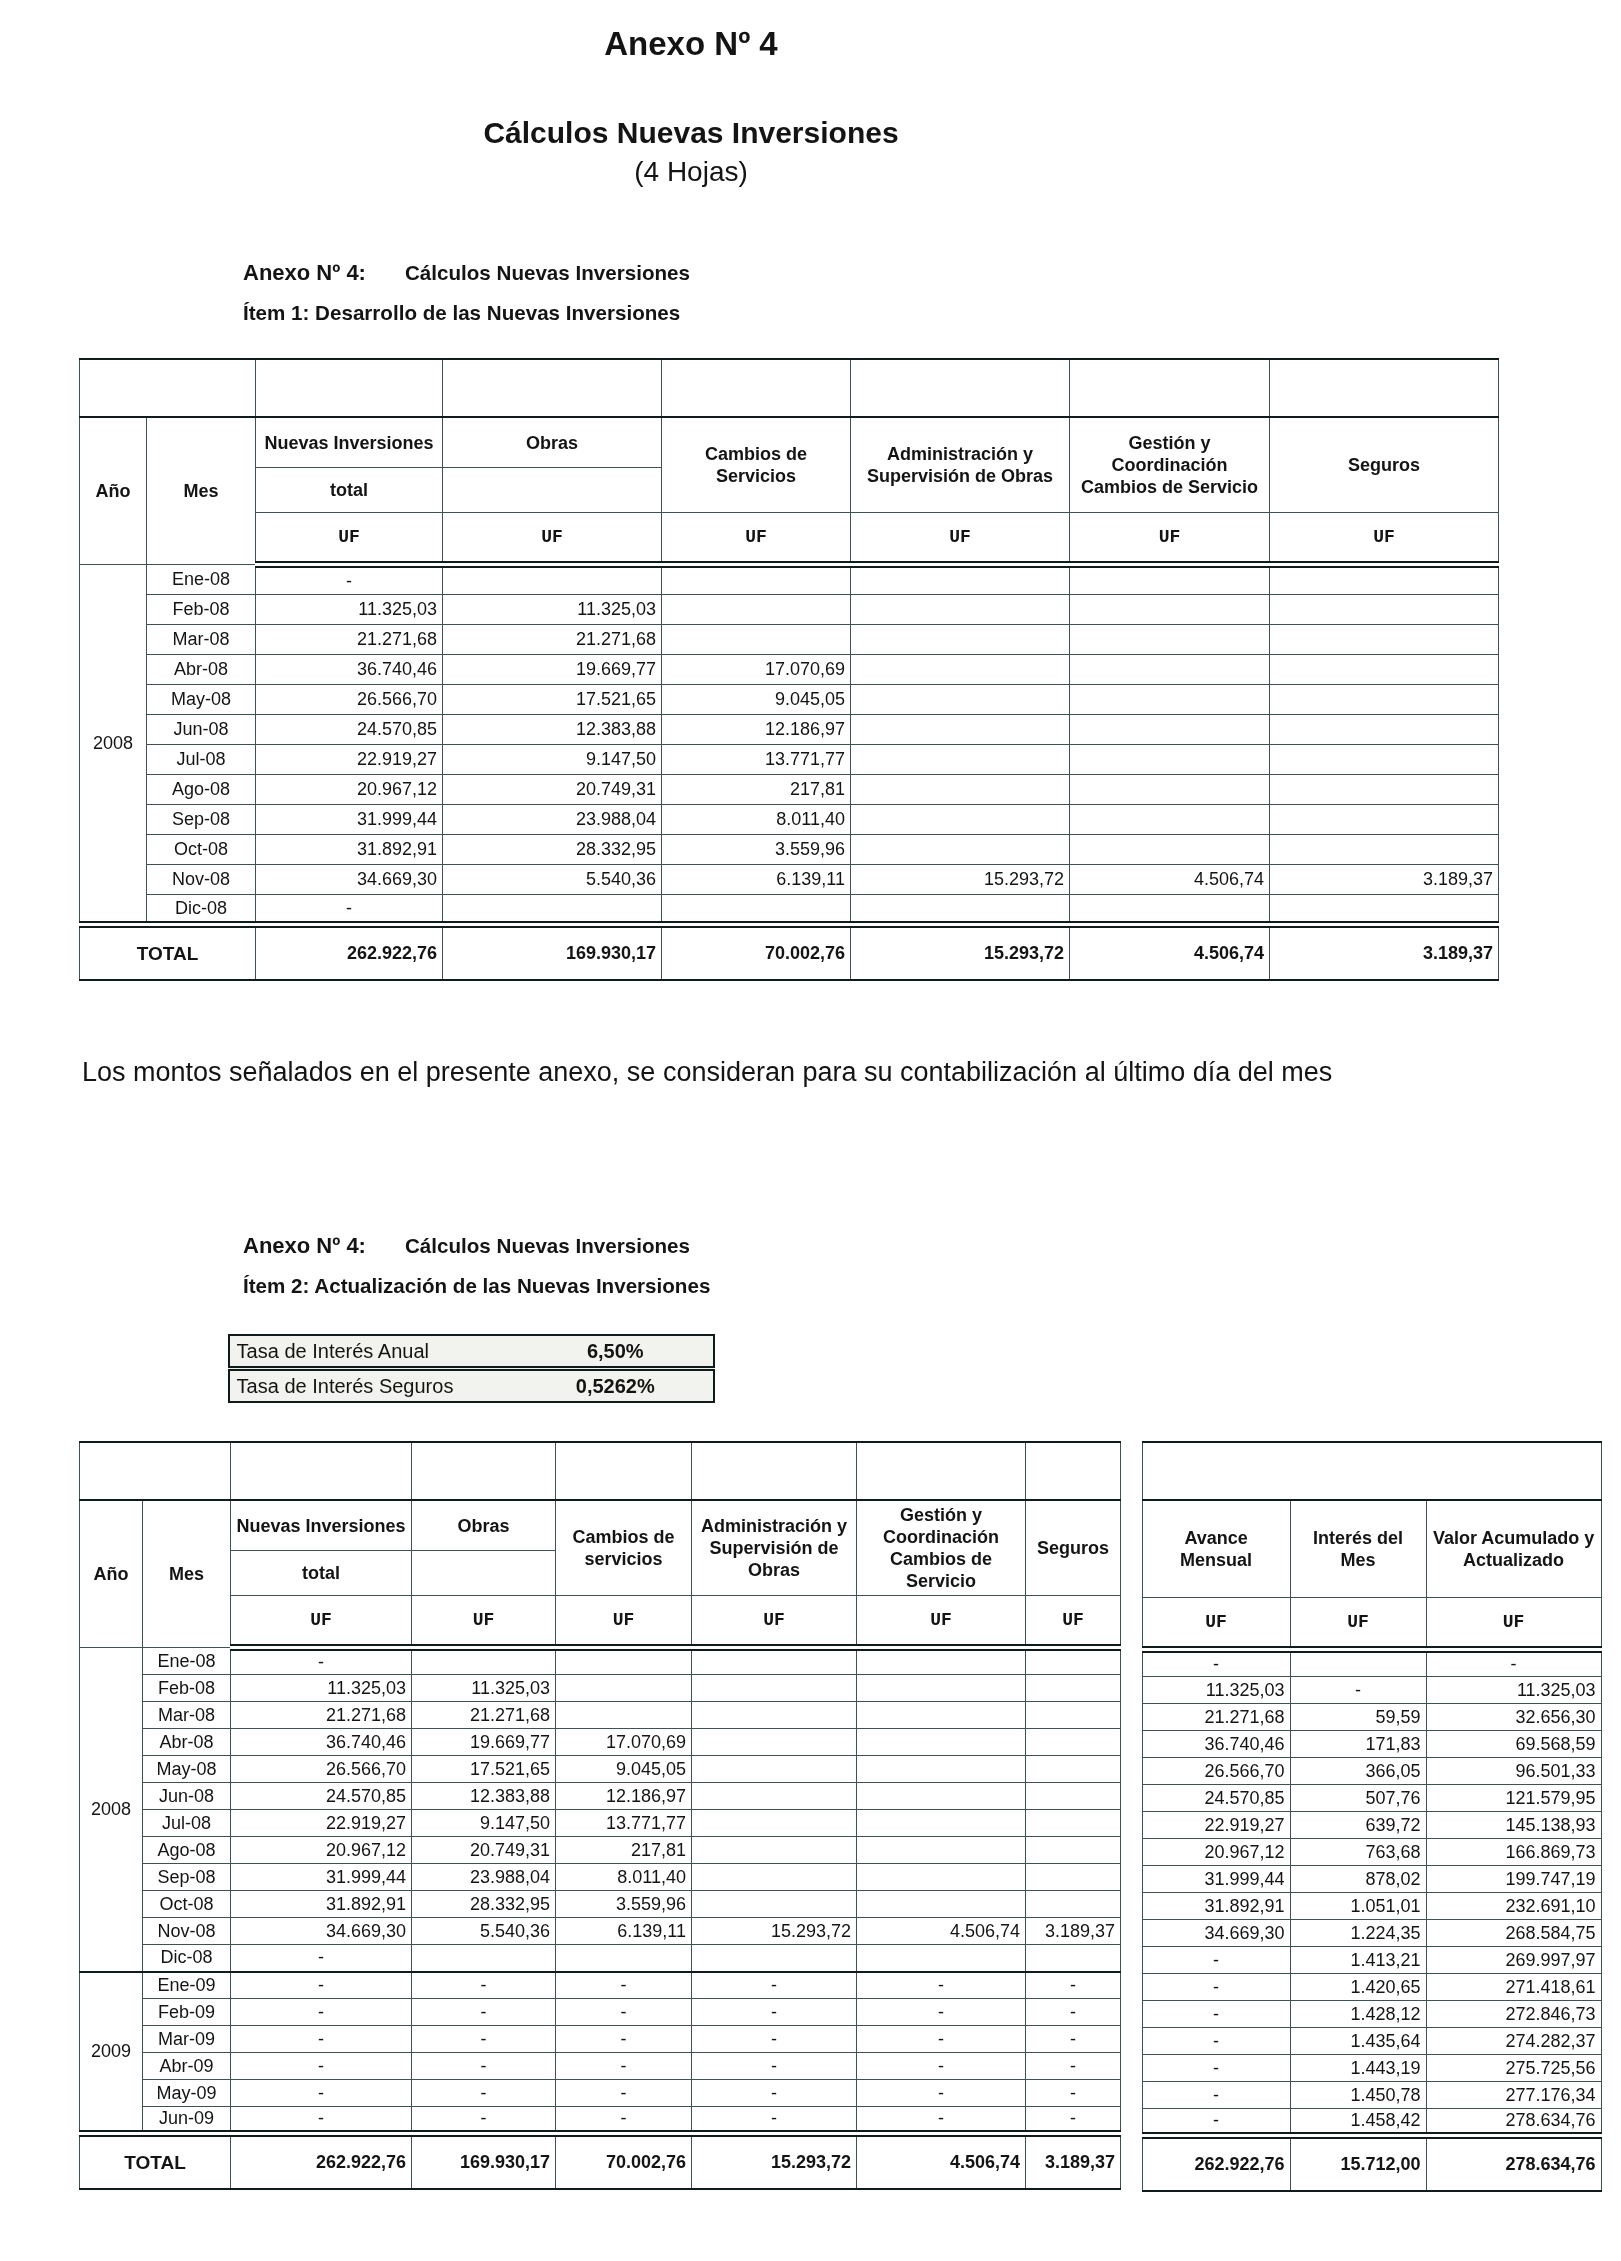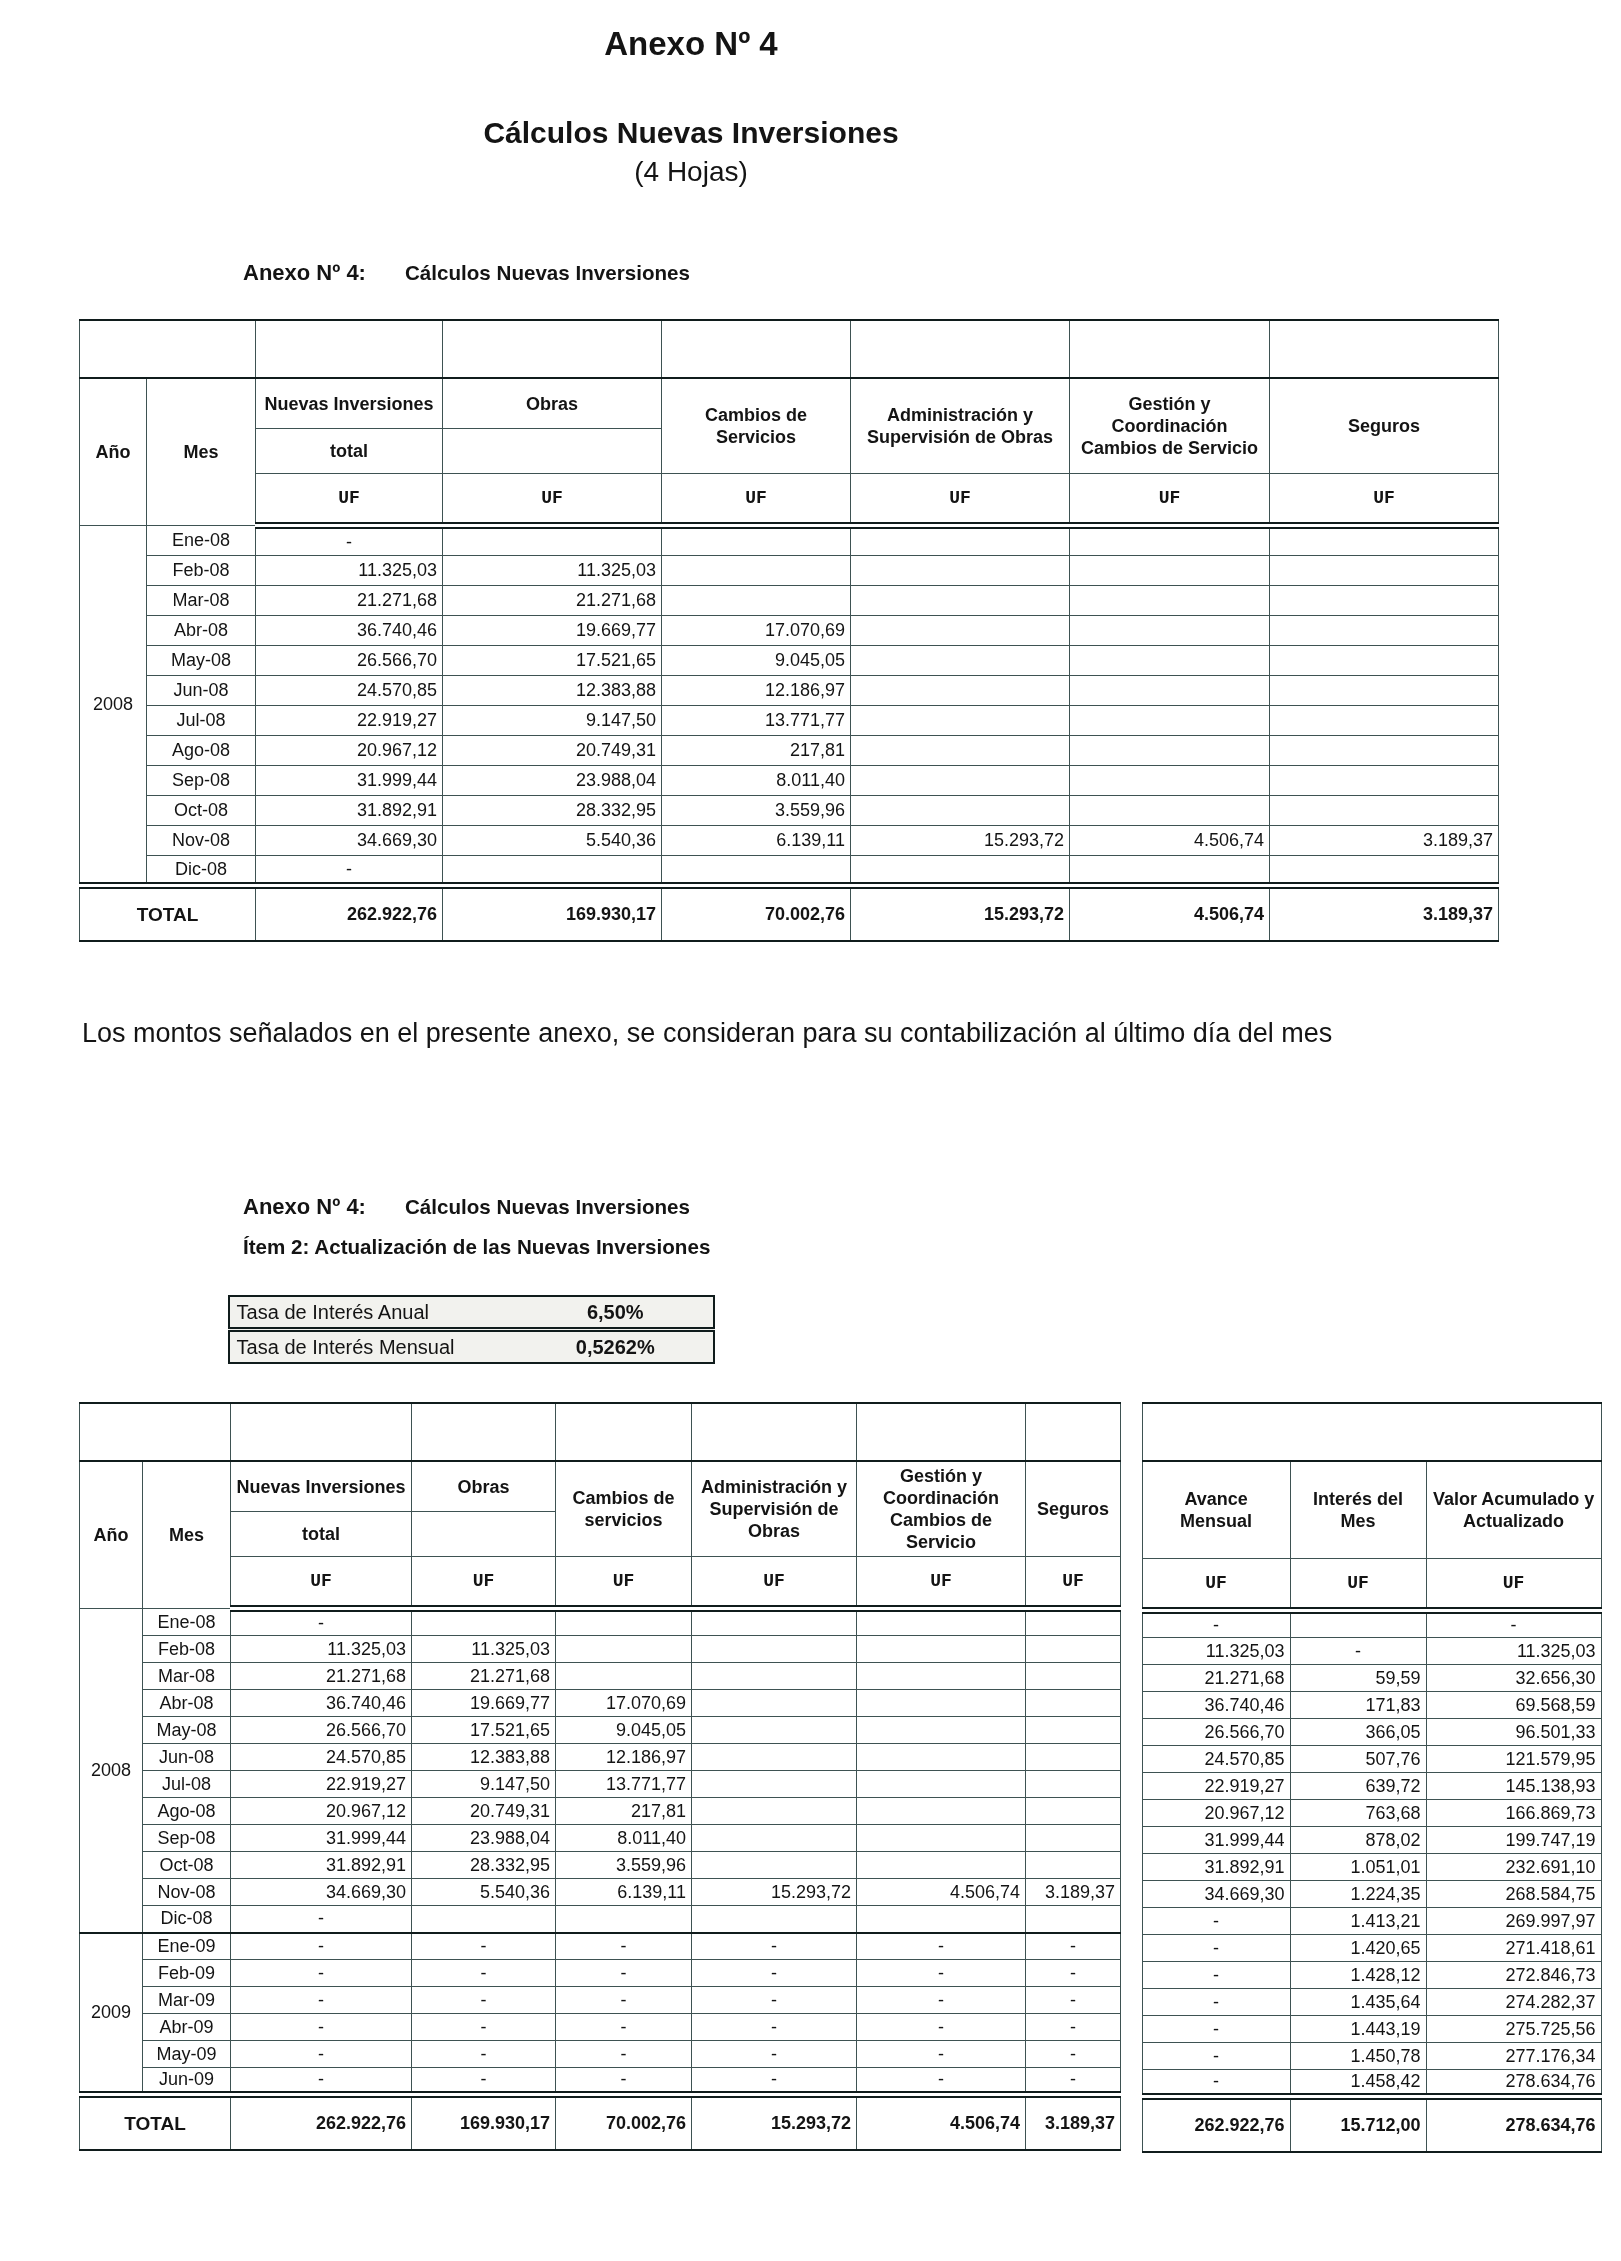--- a/index.html
+++ b/index.html
@@ -69,20 +69,21 @@
   <div class="titles">
     <div class="main-title">Anexo Nº 4</div>
     <div class="sub-title">Cálculos Nuevas Inversiones</div>
     <div class="sheets">(4 Hojas)</div>
   </div>
 
   <div class="sec">
     <div>
       <span class="lbl">Anexo Nº 4:</span><span class="ttl">Cálculos Nuevas Inversiones</span>
     </div>
+    <div class="item">Ítem 1: Desarrollo de las Nuevas Inversiones</div>
   </div>
 
   <div class="tbl1-wrap">
     <table class="grid" style="width:1419px;">
       <colgroup>
         <col style="width:67px">
           <col style="width:109px">
           <col style="width:187px">
           <col style="width:219px">
         <col style="width:189px">
@@ -257,21 +258,21 @@
     <div class="item">Ítem 2: Actualización de las Nuevas Inversiones</div>
   </div>
 
   <table class="rates">
     <tbody>
         <tr class="r1">
       <td class="rl">Tasa de Interés Anual</td>
       <td class="rv">6,50%</td>
     </tr>
     <tr>
-      <td class="rl">Tasa de Interés Mensual</td>
+      <td class="rl">Tasa de Interés Seguros</td>
       <td class="rv">0,5262%</td>
     </tr>
   </tbody>
     </table>
 
   <div class="tbl2-wrap">
     <table class="grid" style="width:1040px;">
       <colgroup>
         <col style="width:63px">
           <col style="width:88px">

